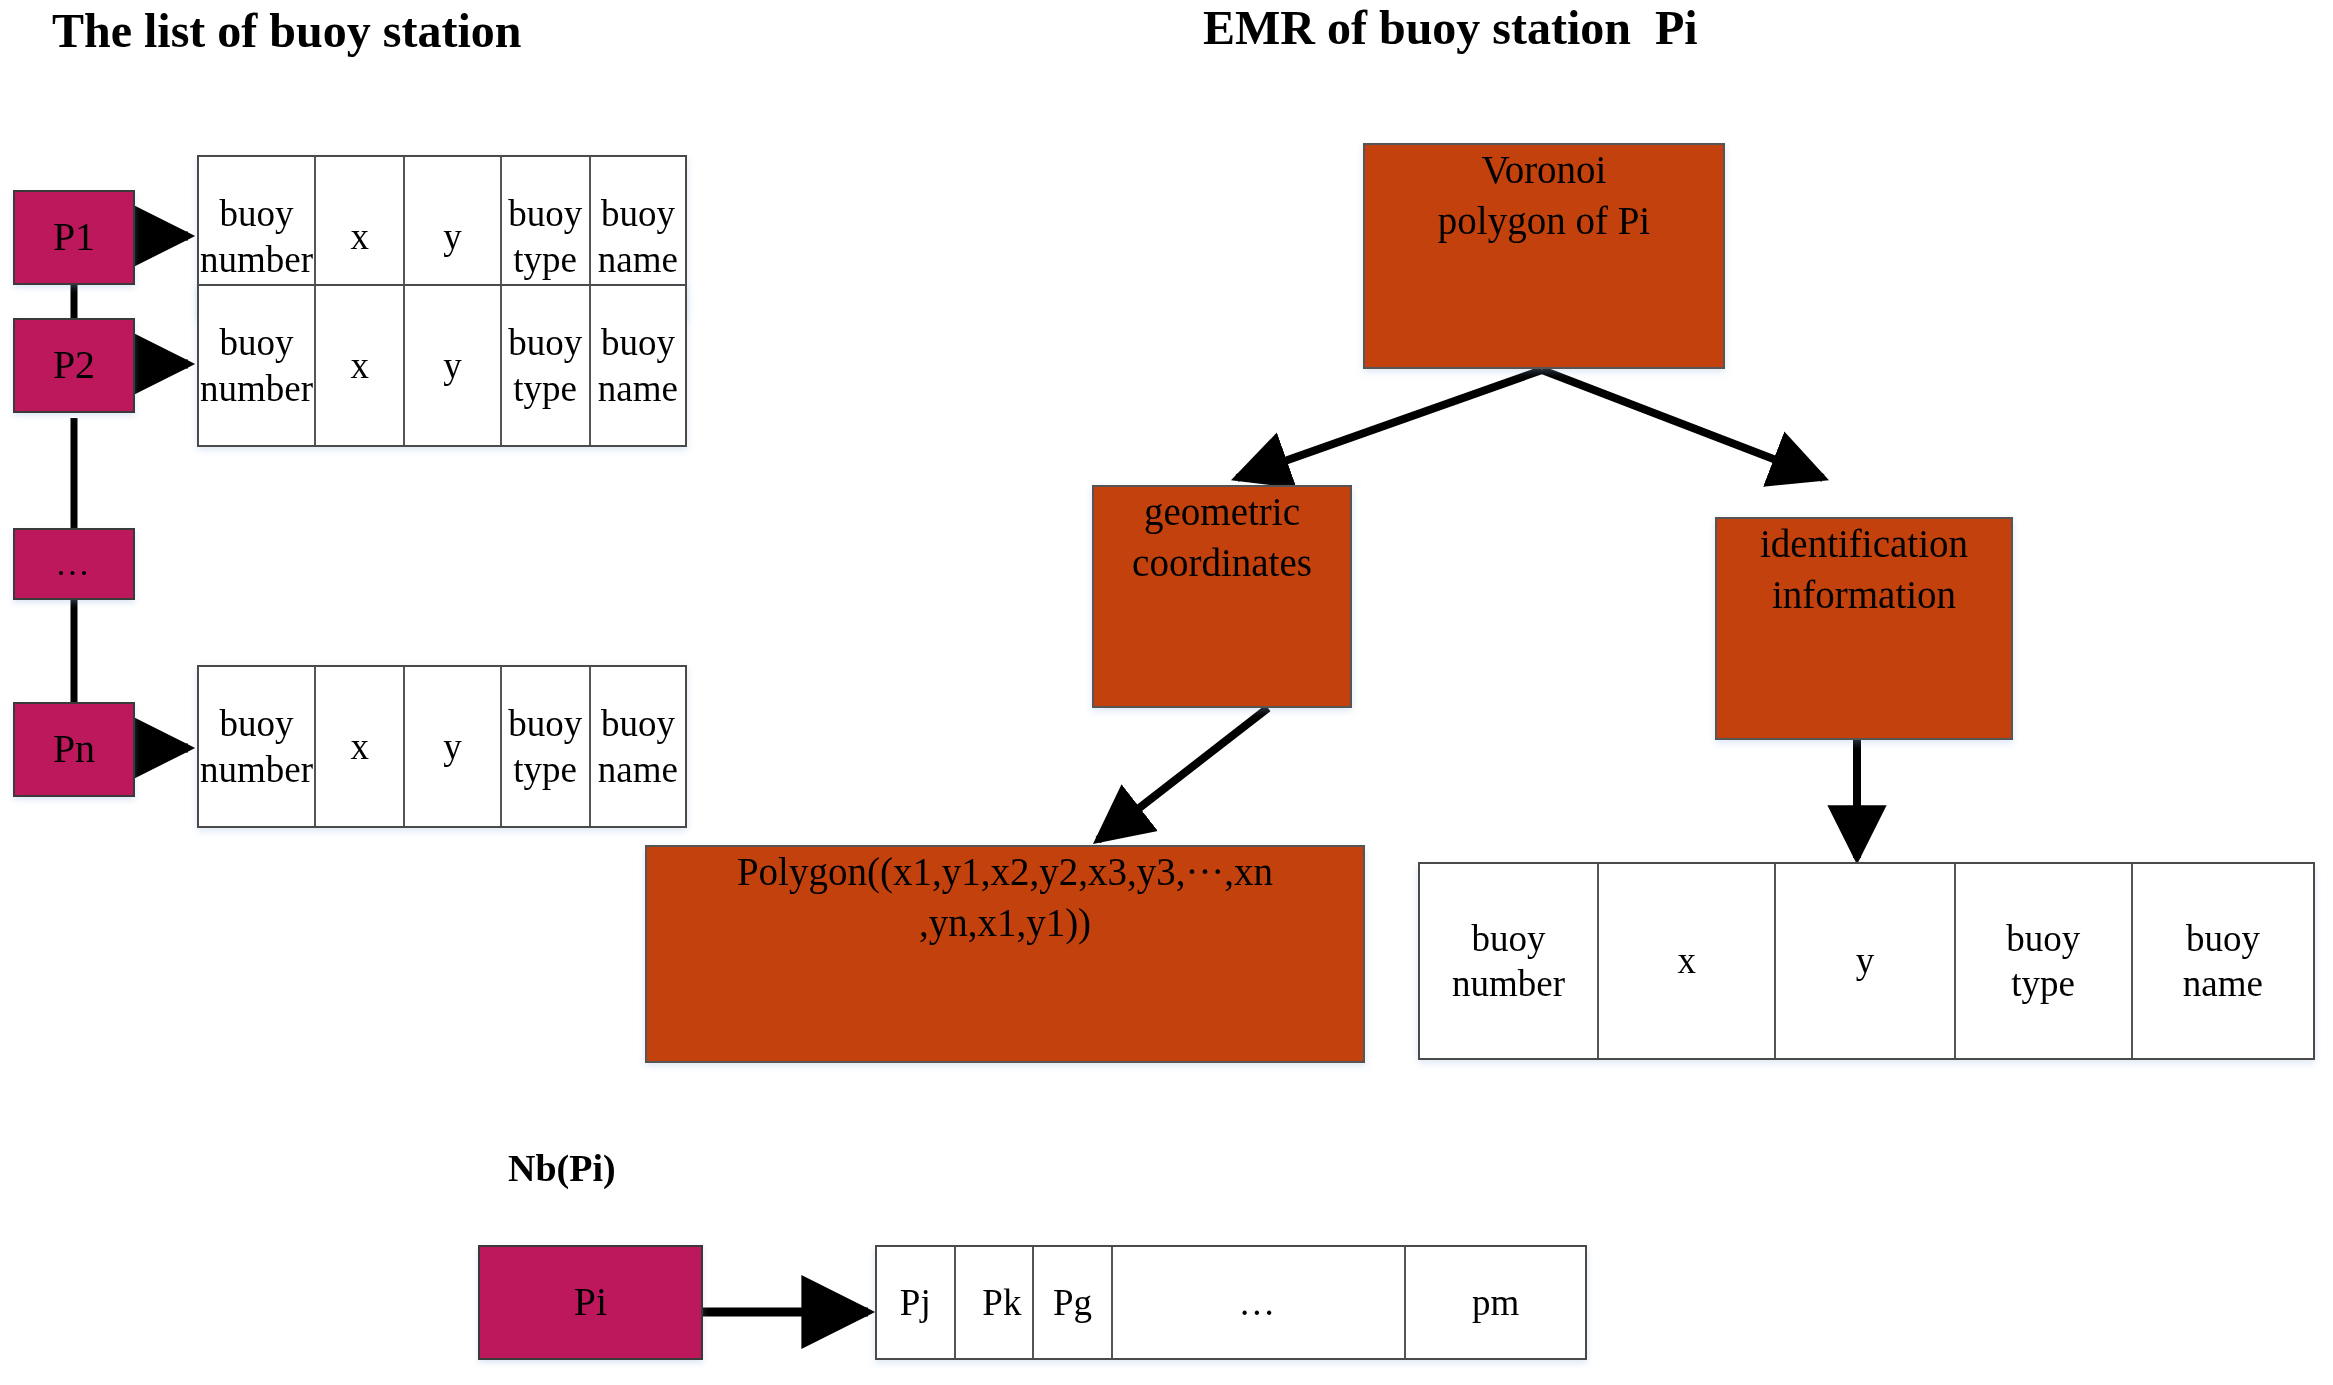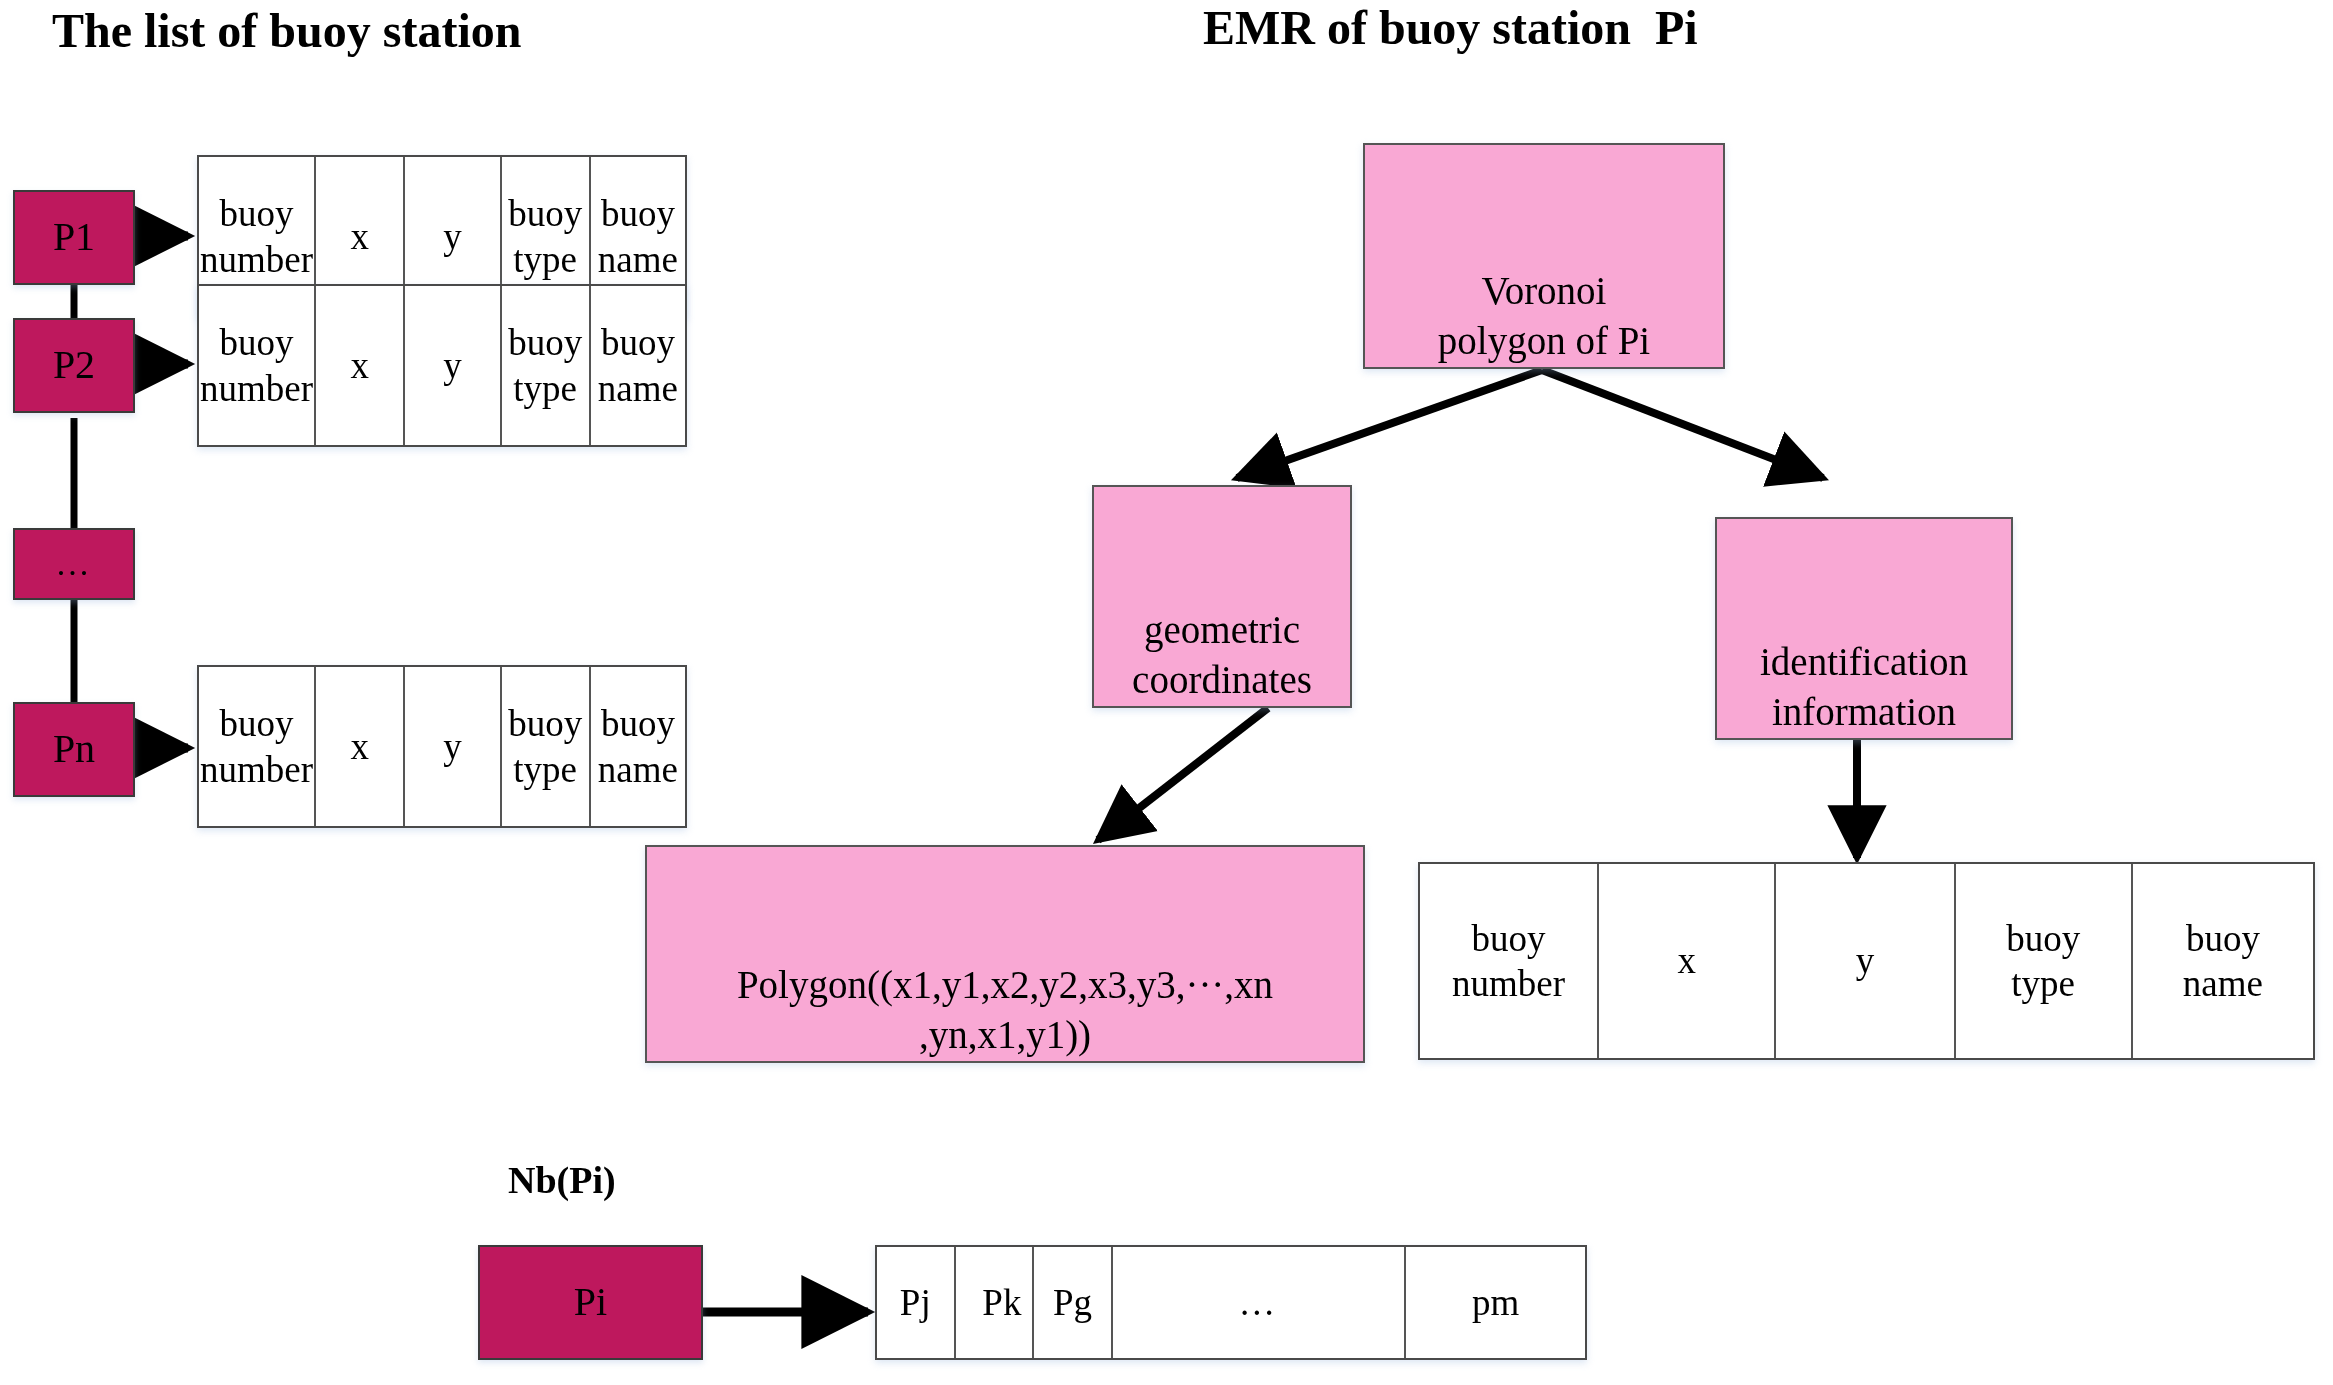--- a/index.html
+++ b/index.html
@@ -10,21 +10,21 @@
   }
   .canvas{position:absolute;left:0;top:0;width:2333px;height:1385px;}
   svg.edges{position:absolute;left:0;top:0;width:2333px;height:1385px;pointer-events:none;}
 
   .title{
     position:absolute;font-weight:bold;color:#000;
     font-size:48px;line-height:1.1;white-space:pre;
   }
   #title-left{left:52px;top:5px;}
   #title-right{left:1203px;top:2px;}
-  #title-nb{left:508px;top:1148px;font-size:38px;margin-top:12px;}
+  #title-nb{left:508px;top:1148px;font-size:38px;}
 
   .box{
     position:absolute;background:#be185d;border:2px solid #3a3a3a;
     box-sizing:border-box;display:flex;align-items:center;justify-content:center;
     text-align:center;color:#000;font-size:37px;line-height:1.22;
     box-shadow:0 3px 6px rgba(150,180,220,0.30);
   }
   .pbox{font-size:40px;}
   .dots{font-size:34px;letter-spacing:3px;}
 
@@ -35,22 +35,22 @@
     justify-content:flex-end;
   }
   .rowtable .cell{
     box-sizing:border-box;border-right:2px solid #555;
     display:flex;align-items:center;justify-content:center;text-align:center;
     color:#000;font-size:37px;line-height:1.22;white-space:pre-line;
   }
   .rowtable .cell:last-child{border-right:none;}
 
   .bigbox{
-    position:absolute;background:#f9a8d4;border:2px solid #555;box-sizing:border-box;
-    display:flex;align-items:flex-end;justify-content:center;text-align:center;
+    position:absolute;background:#c2410c;border:2px solid #555;box-sizing:border-box;
+    display:flex;align-items:flex-start;justify-content:center;text-align:center;
     color:#000;font-size:38px;line-height:1.35;padding:0 14px;
     box-shadow:0 3px 7px rgba(150,180,220,0.32);
   }
   .polytext{white-space:pre-line;font-size:39px;line-height:1.3;}
 </style>
 </head>
 <body>
 
 <div class="canvas">
 

